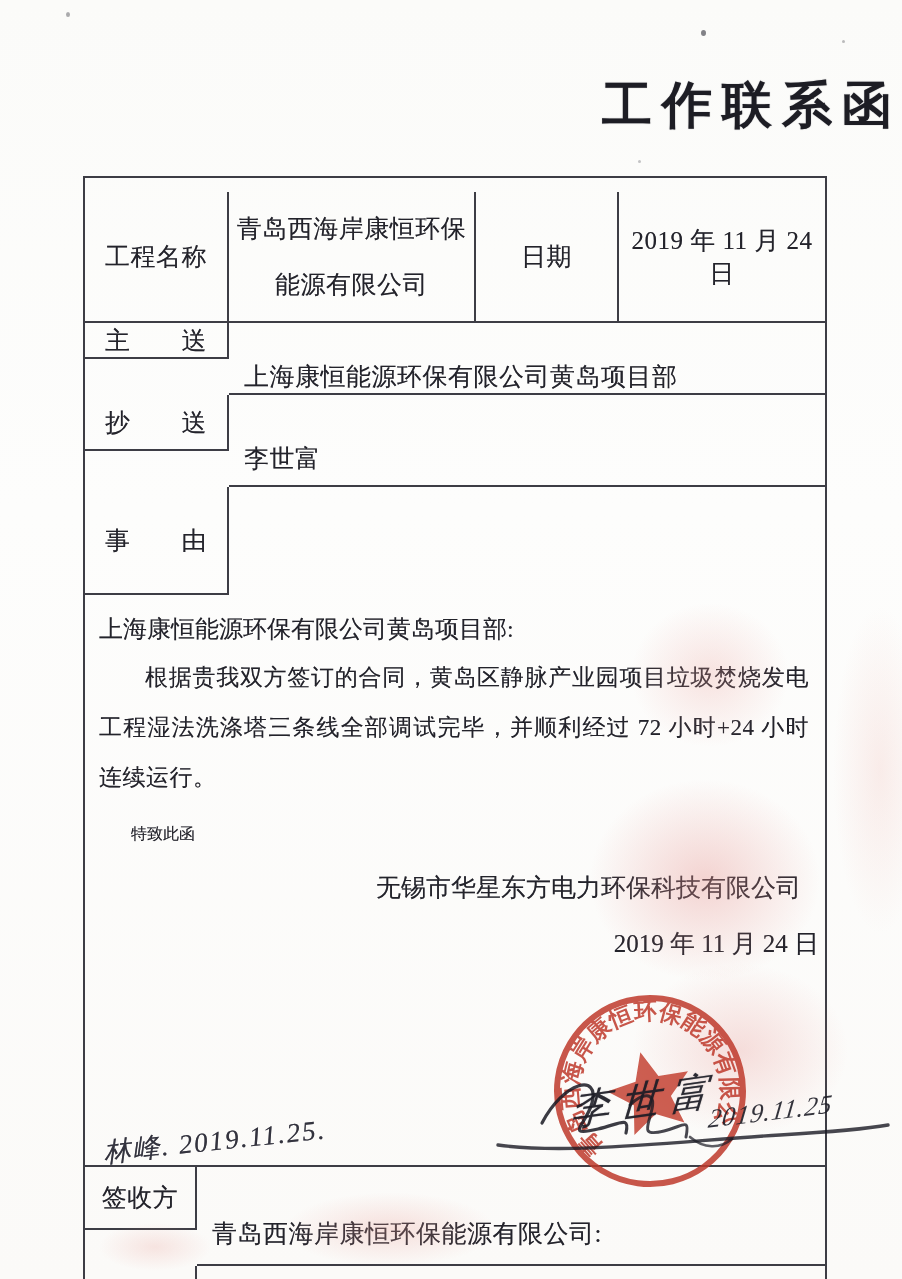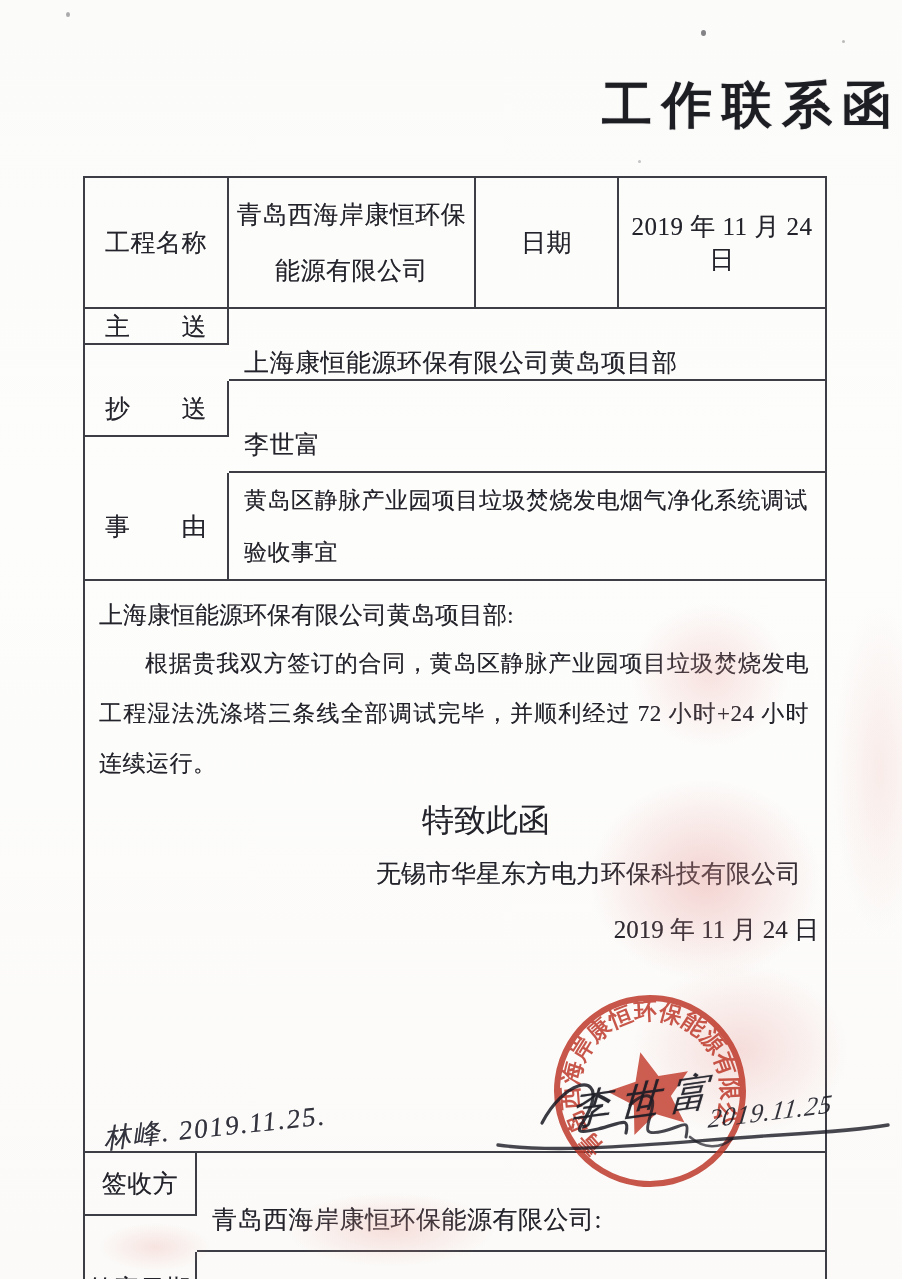--- a/index.html
+++ b/index.html
@@ -26,21 +26,21 @@
   .grid-c{display:grid;grid-template-columns:112px 1fr;}
   .cell{
     box-sizing:border-box;border-right:2px solid #3d3d45;border-bottom:2px solid #3d3d45;
     font-size:25px;letter-spacing:.5px;color:#23232b;
     display:flex;align-items:center;
     text-shadow:0 0 .6px rgba(35,35,45,.45);
   }
   .cell.last{border-right:none;}
   .cell.center{justify-content:center;text-align:center;}
   .cell.value{padding-left:15px;margin-top:36px;}
-  .h-r1{height:131px;}
+  .h-r1{height:131px;margin-top:14px;}
   .h-r2{height:36px;}
   .h-r3{height:56px;}
   .h-r4{height:108px;}
   .h-r6{height:63px;}
   .h-r7{height:72px;border-bottom:none !important;}
   .two-line{flex-direction:column;justify-content:center;line-height:56px;}
   .subject-text{
     display:block;line-height:52px;font-size:23px;padding:1px 14px 0 15px;
     align-self:center;
   }
@@ -49,21 +49,21 @@
     position:relative;height:560px;box-sizing:border-box;
     border-bottom:2px solid #3d3d45;
     font-size:24px;
     text-shadow:0 0 .6px rgba(35,35,45,.45);
   }
   .salutation{margin:12px 16px 0 14px;line-height:44px;font-size:24px;}
   .body-para{
     margin:2px 16px 0 14px;text-indent:2em;line-height:50px;
     font-size:23px;text-align:justify;letter-spacing:.5px;
   }
-  .closing{margin:6px 16px 0 14px;text-indent:2em;line-height:50px;font-size:32px;text-align:center;}
+  .closing{margin:6px 16px 0 14px;text-indent:2em;line-height:50px;font-size:16px;}
   .sender-company{margin:4px 0 0 0;text-align:right;padding-right:24px;line-height:50px;font-size:25px;}
   .sender-date{margin:6px 0 0 0;text-align:right;padding-right:6px;line-height:50px;font-size:25px;}
   .hand-note{
     position:absolute;left:18px;bottom:6px;
     font-size:27px;font-style:italic;color:#33333e;
     transform:rotate(-6deg);letter-spacing:2px;
     text-shadow:0 0 .5px rgba(40,40,55,.6);
   }
   .receiver-value{font-size:25px;}
   
@@ -104,23 +104,20 @@
       <div class="cell center h-r1">日期</div>
       <div class="cell center last h-r1">2019 年 11 月 24 日</div>
 
       <div class="cell center h-r2">主　　送</div>
       <div class="cell value last h-r2" style="grid-column:2 / 5;">上海康恒能源环保有限公司黄岛项目部</div>
 
       <div class="cell center h-r3">抄　　送</div>
       <div class="cell value last h-r3" style="grid-column:2 / 5;">李世富</div>
 
       <div class="cell center h-r4">事　　由</div>
-      <div class="cell last h-r4" style="grid-column:2 / 5;">
-        <span class="subject-text">黄岛区静脉产业园项目垃圾焚烧发电烟气净化系统调试验收事宜</span>
-      </div>
     </div>
 
     <div class="body-cell">
       <div class="salutation">上海康恒能源环保有限公司黄岛项目部:</div>
       <div class="body-para">根据贵我双方签订的合同，黄岛区静脉产业园项目垃圾焚烧发电工程湿法洗涤塔三条线全部调试完毕，并顺利经过 72 小时+24 小时连续运行。</div>
       <div class="closing">特致此函</div>
       <div class="sender-company">无锡市华星东方电力环保科技有限公司</div>
       <div class="sender-date">2019 年 11 月 24 日</div>
       <div class="hand-note">林峰. 2019.11.25.</div>
     </div>

